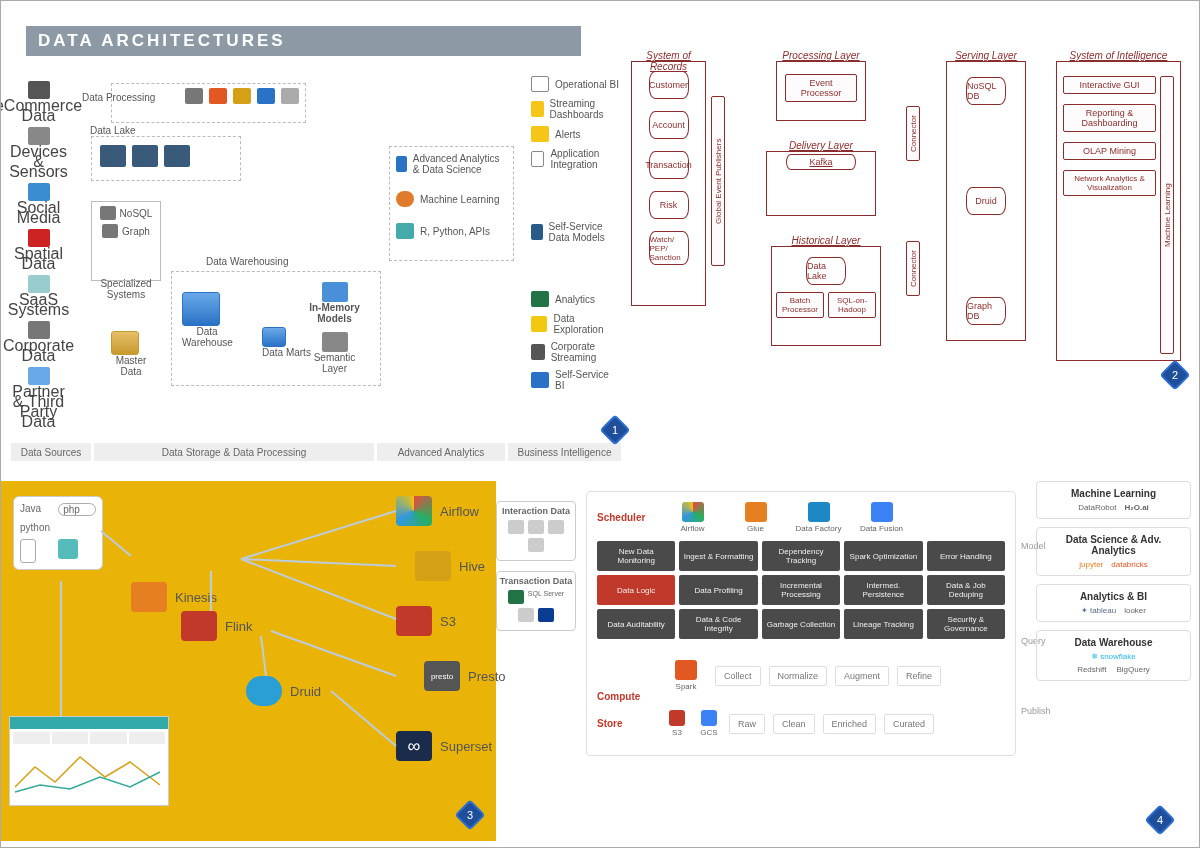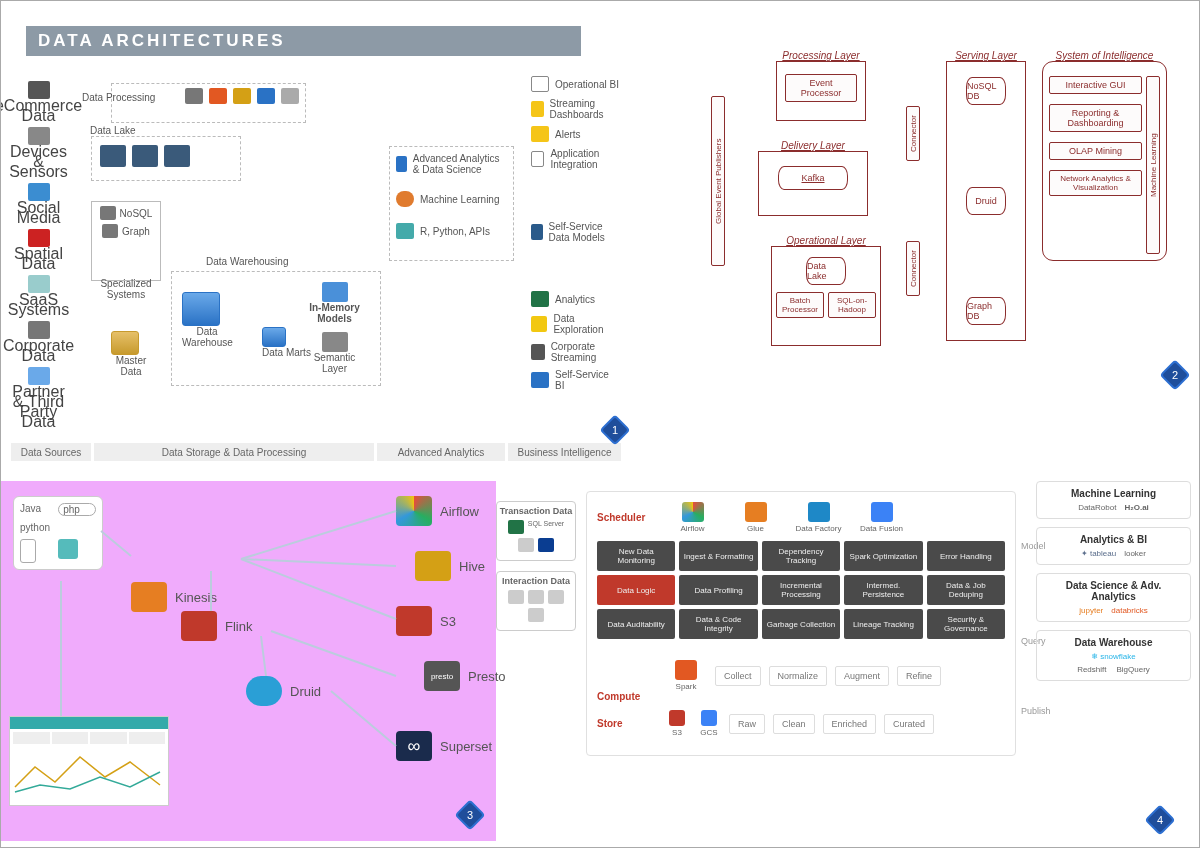--- a/index.html
+++ b/index.html
@@ -30,21 +30,21 @@
   
   .cyl{width:28px;height:24px;border:1px solid #2a72c5;border-radius:3px;background:linear-gradient(#6aa9e9,#2a72c5);}
   
   
   .q2-group{position:absolute;border:1px solid #8b2d2d;font-size:9px;color:#8b2d2d;}
   .q2-title{position:absolute; top:-12px; width:100%; text-align:center; text-decoration:underline; font-style:italic; font-size:10px;}
   .q2-node{border:1px solid #8b2d2d; font-size:9px; color:#8b2d2d; padding:3px 4px; text-align:center; border-radius:2px; background:#fdfbfb;}
   .q2-cyl{width:40px;height:28px;border:1px solid #8b2d2d;border-radius:6px/10px;background:#fff;margin:3px auto;display:flex;align-items:center;justify-content:center;}
   
   
-  #q3{background:#f0abfc;}
+  #q3{background:#eab308;}
   .q3-item{position:absolute;display:flex;align-items:center;gap:8px;font-size:13px;color:#555;}
   .q3-ic{width:36px;height:30px;border-radius:4px;}
   
   
   .q4-leftcol{position:absolute; left:0; top:20px; width:80px; font-size:9px; color:#666; text-align:center;}
   .q4-leftcol .grp{border:1px solid #ccc;border-radius:4px;padding:4px 2px;margin-bottom:10px;}
   .q4-leftcol .grp .ics{display:flex;flex-wrap:wrap;justify-content:center;gap:4px;margin:4px 0;}
   .q4-leftcol .mic{width:16px;height:14px;background:#ccc;border-radius:2px;}
   
   .q4-main{position:absolute; left:90px; top:10px; width:430px; border:1px solid #e0e0e0; border-radius:4px; padding:10px; font-size:10px;}
@@ -228,38 +228,58 @@
   <div class="bottom-tab" style="left:83px;width:280px;">Data Storage &amp; Data Processing</div>
   <div class="bottom-tab" style="left:366px;width:128px;">Advanced Analytics</div>
   <div class="bottom-tab" style="left:497px;width:113px;">Business Intelligence</div>
   <div class="badge" style="right:-5px;bottom:20px;">
       <span>1</span>
     </div>
 </div>
 
 <div id="q2" class="q">
 
+  <div class="q2-group" style="left:5px;top:20px;width:75px;height:245px;">
+    <div class="q2-title">System of Records</div>
+    <div style="padding:6px 4px;display:flex;flex-direction:column;gap:6px;">
+      <div class="q2-cyl">
+          <span>Customer</span>
+        </div>
+      <div class="q2-cyl">
+          <span>Account</span>
+        </div>
+      <div class="q2-cyl">
+          <span>Transaction</span>
+        </div>
+      <div class="q2-cyl">
+          <span>Risk</span>
+        </div>
+      <div class="q2-cyl" style="height:34px;">
+          <span style="font-size:8px;line-height:9px;">Watch/ PEP/ Sanction</span>
+        </div>
+    </div>
+  </div>
   <div class="q2-node" style="position:absolute;left:85px;top:55px;width:14px;height:170px;writing-mode:vertical-rl;transform:rotate(180deg);font-size:8px;display:flex;align-items:center;justify-content:center;">Global Event Publishers</div>
 
   <div class="q2-group" style="left:150px;top:20px;width:90px;height:60px;">
     <div class="q2-title">Processing Layer</div>
     <div style="padding:12px 8px;">
         <div class="q2-node">Event Processor</div>
       </div>
   </div>
 
-  <div class="q2-group" style="left:132px;top:110px;width:110px;height:65px;">
+  <div class="q2-group" style="left:140px;top:110px;width:110px;height:65px;">
     <div class="q2-title">Delivery Layer</div>
-    <div class="q2-cyl" style="width:70px;height:24px;margin-top:14px;text-decoration:underline;">
+    <div class="q2-cyl" style="width:70px;height:16px;margin-top:2px;text-decoration:underline;">
         <span>Kafka</span>
       </div>
   </div>
 
   <div class="q2-group" style="left:145px;top:205px;width:110px;height:100px;">
-    <div class="q2-title">Operational Layer</div>
+    <div class="q2-title">Historical Layer</div>
     <div class="q2-cyl" style="margin-top:10px;">
         <span>Data Lake</span>
       </div>
     <div style="display:flex;gap:4px;padding:4px;">
       <div class="q2-node" style="flex:1;font-size:8px;">Batch Processor</div>
       <div class="q2-node" style="flex:1;font-size:8px;">SQL-on-Hadoop</div>
     </div>
   </div>
 
   <div class="q2-node" style="position:absolute;left:280px;top:65px;width:14px;height:55px;writing-mode:vertical-rl;transform:rotate(180deg);font-size:8px;padding:2px;">Connector</div>
@@ -273,21 +293,21 @@
         </div>
       <div class="q2-cyl">
           <span>Druid</span>
         </div>
       <div class="q2-cyl">
           <span>Graph DB</span>
         </div>
     </div>
   </div>
 
-  <div class="q2-group" style="left:416px;top:20px;width:125px;height:200px;border-radius:11px;">
+  <div class="q2-group" style="left:430px;top:20px;width:125px;height:300px;">
     <div class="q2-title">System of Intelligence</div>
     <div style="padding:14px 6px 6px 6px;display:flex;gap:4px;height:100%;">
       <div style="flex:1;display:flex;flex-direction:column;gap:10px;">
         <div class="q2-node">Interactive GUI</div>
         <div class="q2-node">Reporting &amp; Dashboarding</div>
         <div class="q2-node">OLAP Mining</div>
         <div class="q2-node" style="font-size:8px;">Network Analytics &amp; Visualization</div>
       </div>
       <div class="q2-node" style="width:14px;writing-mode:vertical-rl;transform:rotate(180deg);font-size:8px;display:flex;align-items:center;justify-content:center;">Machine Learning</div>
     </div>
@@ -368,37 +388,37 @@
     </g>
   </svg>
   <div class="badge" style="right:15px;bottom:15px;">
       <span>3</span>
     </div>
 </div>
 
 <div id="q4" class="q">
   <div class="q4-leftcol">
     <div class="grp">
-      <div style="font-weight:600;">Transaction Data</div>
-      <div class="ics">
-        <div class="mic" style="background:#217346;"></div>
-          <span style="font-size:7px;">SQL Server</span>
-      </div>
-      <div class="ics">
-          <div class="mic"></div>
-          <div class="mic" style="background:#0a3d91;"></div>
-        </div>
-    </div>
-    <div class="grp">
       <div style="font-weight:600;">Interaction Data</div>
       <div class="ics">
           <div class="mic"></div>
           <div class="mic"></div>
           <div class="mic"></div>
           <div class="mic"></div>
+        </div>
+    </div>
+    <div class="grp">
+      <div style="font-weight:600;">Transaction Data</div>
+      <div class="ics">
+        <div class="mic" style="background:#217346;"></div>
+          <span style="font-size:7px;">SQL Server</span>
+      </div>
+      <div class="ics">
+          <div class="mic"></div>
+          <div class="mic" style="background:#0a3d91;"></div>
         </div>
     </div>
   </div>
 
   <div class="q4-main">
     <div class="q4-row">
       <div class="rlabel sched">Scheduler</div>
       <div class="tool">
           <div class="tic" style="background:conic-gradient(#e74c3c,#27ae60,#3498db,#f1c40f);"></div>
           <span>Airflow</span>
@@ -467,31 +487,31 @@
 
   <div class="q4-right">
     <div class="sec">
         <h5>Machine Learning</h5>
         <div class="logos">
           <span>DataRobot</span>
           <span style="font-weight:700;">H₂O.ai</span>
         </div>
       </div>
     <div class="sec">
+        <h5>Data Science &amp; Adv. Analytics</h5>
+        <div class="logos">
+          <span style="color:#e67e22;">jupyter</span>
+          <span style="color:#e25822;">databricks</span>
+        </div>
+      </div>
+    <div class="sec">
         <h5>Analytics &amp; BI</h5>
         <div class="logos">
           <span style="color:#5b6e8c;">✦ <span>tableau</span></span>
           <span>looker</span>
-        </div>
-      </div>
-    <div class="sec">
-        <h5>Data Science &amp; Adv. Analytics</h5>
-        <div class="logos">
-          <span style="color:#e67e22;">jupyter</span>
-          <span style="color:#e25822;">databricks</span>
         </div>
       </div>
     <div class="sec">
         <h5>Data Warehouse</h5>
         <div class="logos" style="flex-direction:column;gap:4px;">
           <span style="color:#29b5e8;">❄ <span>snowflake</span></span>
           <div style="display:flex;gap:10px;justify-content:center;">
             <span>Redshift</span>
             <span>BigQuery</span>
           </div>

